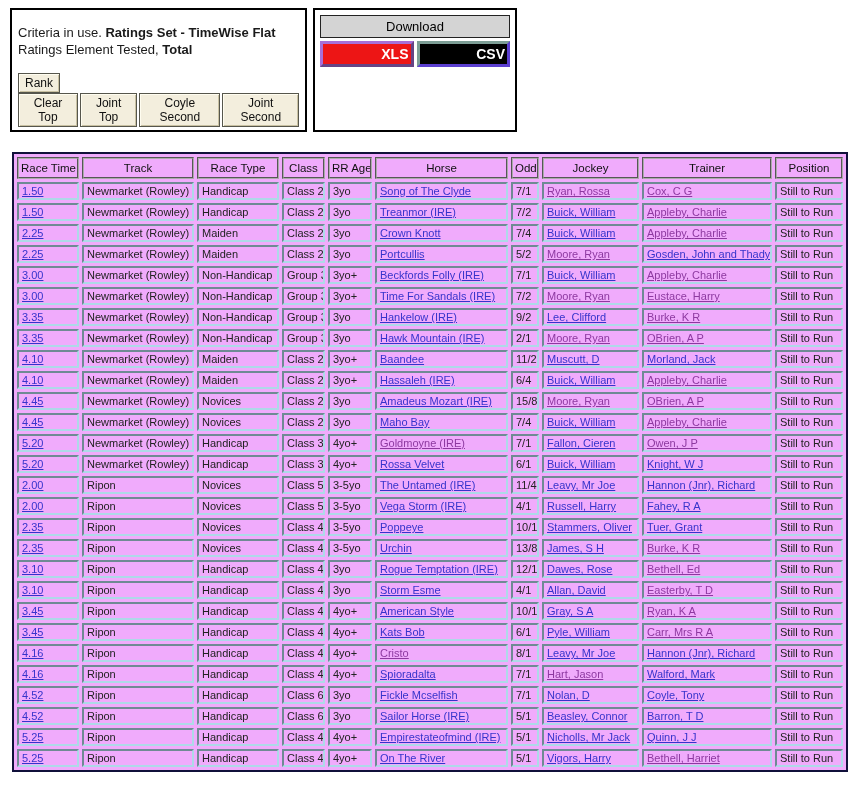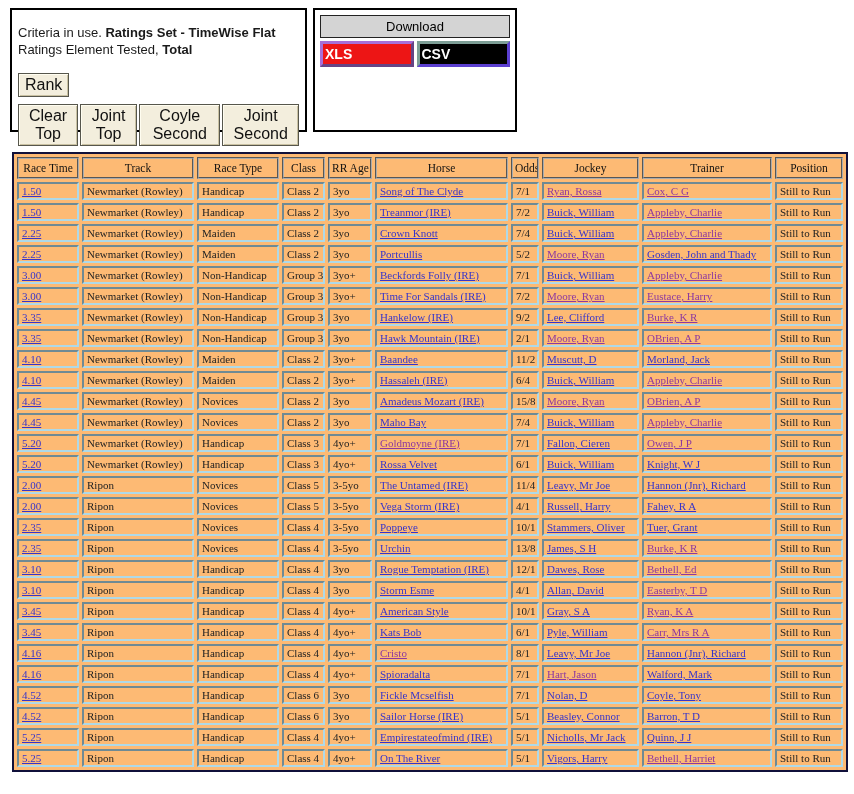--- a/index.html
+++ b/index.html
@@ -13,44 +13,44 @@
     font-family:"Liberation Sans","DejaVu Sans",sans-serif;color:#222;
   }
   .top{display:flex;align-items:flex-start;padding:8px 0 0 10px;}
   .criteria-box{
     width:297px;height:124px;border:2px solid #000;margin-right:6px;
     padding:14px 6px 6px 6px;background:#fff;
   }
   .criteria-line{font-size:13px;line-height:17px;margin:0;color:#1a1a1a;white-space:nowrap;}
   .btn{
     font-family:"Liberation Sans","DejaVu Sans",sans-serif;
-    font-size:16px;color:#111;background:var(--button-bg);
+    font-size:12px;color:#111;background:var(--button-bg);
     border:1px solid #56564c;
     box-shadow:inset 1px 1px 0 #fffdf0, inset -1px -1px 0 #c9c1a2;
     padding:2px 6px;margin:0;cursor:pointer;
   }
   .rank-row{margin-top:15px;}
-  .btn-row{margin-top:7px;display:flex;gap:2px;}
+  .btn-row{display:flex;gap:2px;}
   .download-box{width:204px;height:124px;border:2px solid #000;padding:2px;background:#fff;}
   table.dl{width:100%;border-collapse:separate;border-spacing:3px;}
   .dl-header{
     background:var(--header-bg);border:1px solid #222;text-align:center;
     font-size:13px;padding:3px 15px;color:#000;
   }
   .dl-btn{
-    text-align:left;font-size:14px;font-weight:bold;color:#fff;
+    text-align:right;font-size:14px;font-weight:bold;color:#fff;
     padding:2px 2px;width:50%;cursor:pointer;
   }
   .xls-btn{background:var(--xls-bg);border:3px outset #a76fd8;}
   .csv-btn{background:var(--csv-bg);border-style:solid;border-width:3px;
     border-color:#7d9e96 #5b3fd0 #5b3fd0 #7d9e96;}
   table.race{
     margin:20px 0 8px 12px;width:830px;table-layout:fixed;
     border-collapse:separate;border-spacing:3px;
-    border:2px solid var(--table-border);background:#fdba74;font-family:Liberation Serif, serif;
+    border:2px solid var(--table-border);background:#f0abfc;
   }
   table.race th{
     border:2px groove #ababab;font-weight:normal;font-size:11.5px;
     padding:3px 2px;text-align:center;color:#111;overflow:hidden;white-space:nowrap;
   }
   table.race td{
     border:2px inset var(--cell-border);font-size:11px;line-height:12px;
     padding:1px 3px;white-space:nowrap;overflow:hidden;color:#222;
   }
   table.race a{color:var(--link);text-decoration:underline;}

